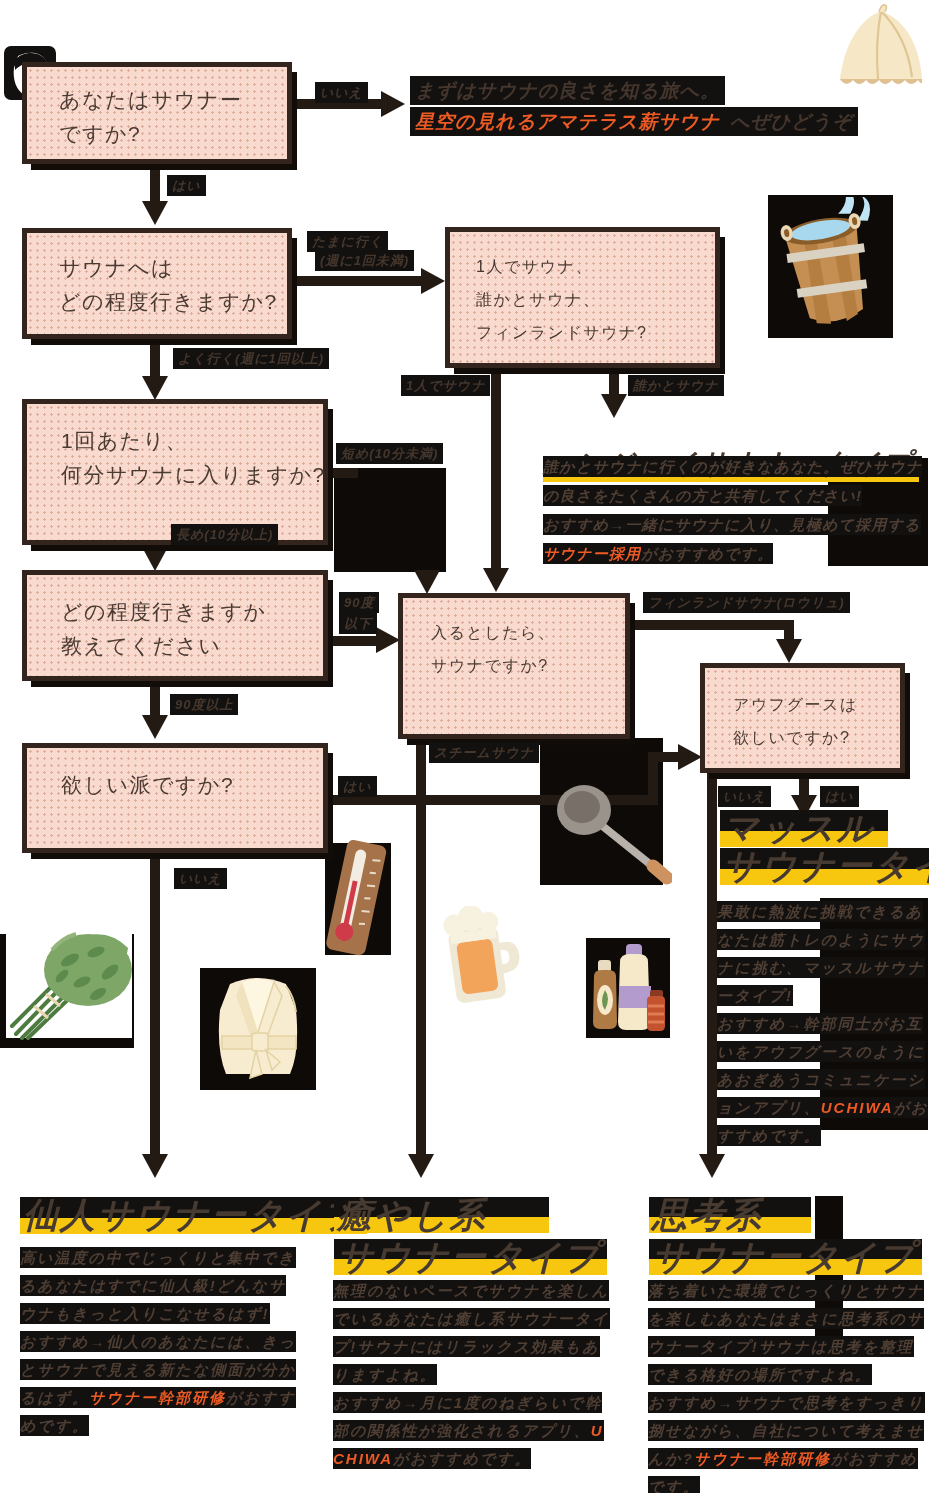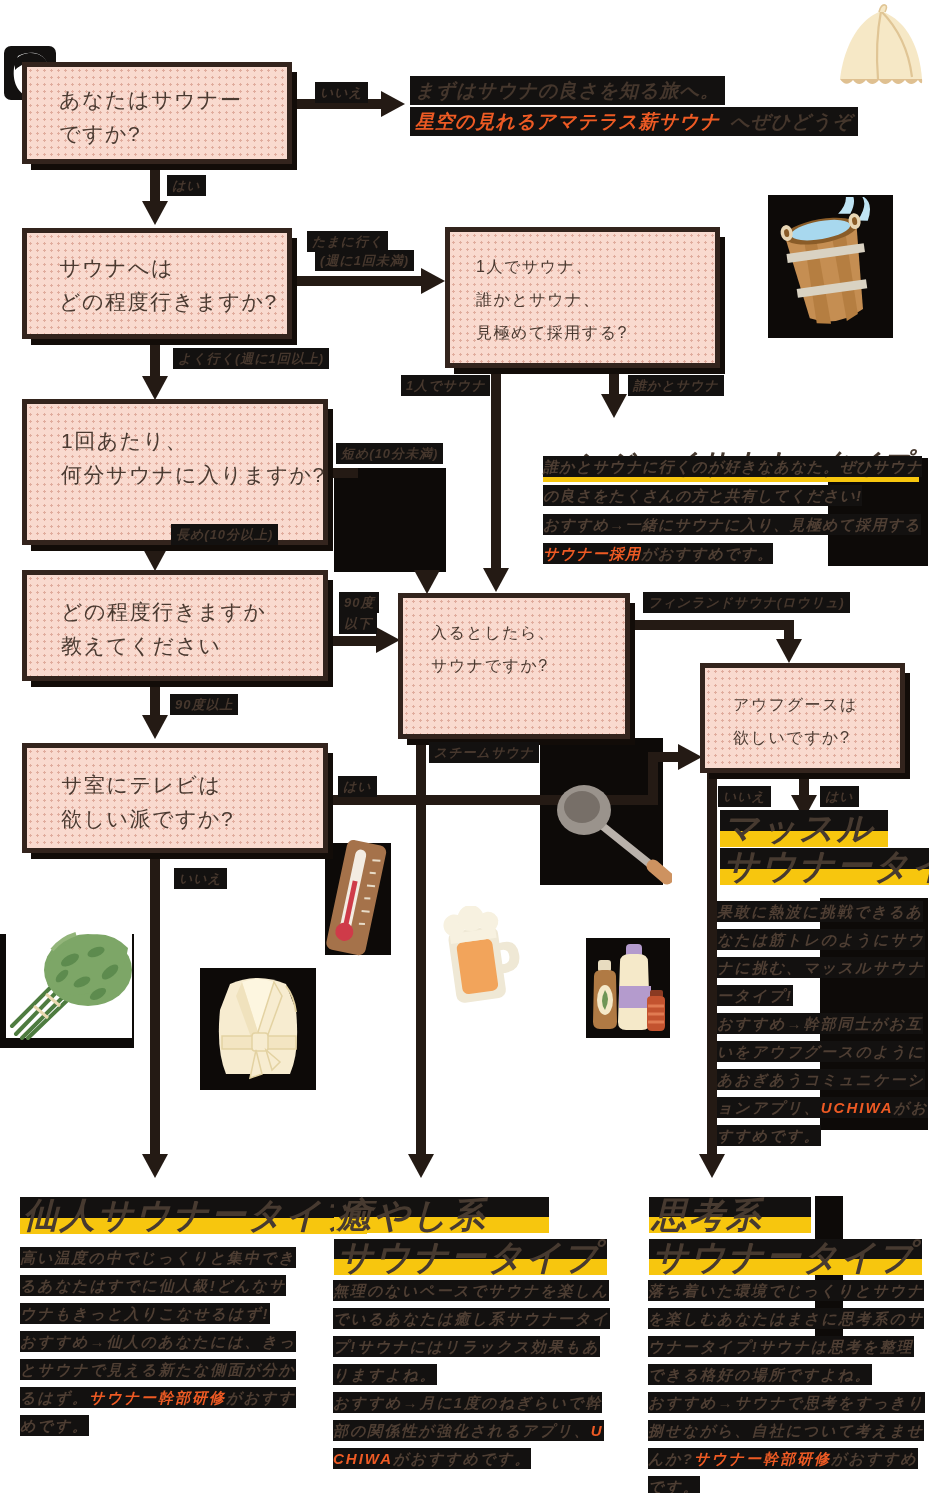--- a/index.html
+++ b/index.html
@@ -246,31 +246,30 @@
   </div>
   <div class="qbox" style="left:22px;top:570px;width:306px;height:111px;padding:20px 0 0 34px">
     <div class="ql">どの程度行きますか</div>
     <div class="ql">教えてください</div>
   </div>
   <div class="qbox" style="left:398px;top:593px;width:232px;height:146px;padding:18px 0 0 28px">
     <div class="ql sm">入るとしたら、</div>
     <div class="ql sm">サウナですか?</div>
   </div>
   <div class="qbox" style="left:22px;top:743px;width:306px;height:110px;padding:20px 0 0 34px">
-    <div class="ql">サ室にテレビは</div>
     <div class="ql">欲しい派ですか?</div>
   </div>
   <div class="qbox" style="left:700px;top:663px;width:205px;height:110px;padding:20px 0 0 28px">
     <div class="ql sm">アウフグースは</div>
     <div class="ql sm">欲しいですか?</div>
   </div>
   <div class="qbox" style="left:445px;top:227px;width:275px;height:141px;padding:18px 0 0 26px">
     <div class="ql sm">1人でサウナ、</div>
     <div class="ql sm">誰かとサウナ、</div>
-    <div class="ql sm">見極めて採用する?</div>
+    <div class="ql sm">フィンランドサウナ?</div>
   </div>
 
   <span class="elabel" style="left:315px;top:82px">いいえ</span>
   <span class="elabel" style="left:167px;top:175px">はい</span>
   <span class="elabel" style="left:307px;top:231px">たまに行く</span>
   <span class="elabel" style="left:315px;top:250px">(週に1回未満)</span>
   <span class="elabel" style="left:173px;top:348px">よく行く(週に1回以上)</span>
   <span class="elabel" style="left:336px;top:443px">短め(10分未満)</span>
   <span class="elabel" style="left:171px;top:524px">長め(10分以上)</span>
   <span class="elabel" style="left:339px;top:592px">90度</span>

